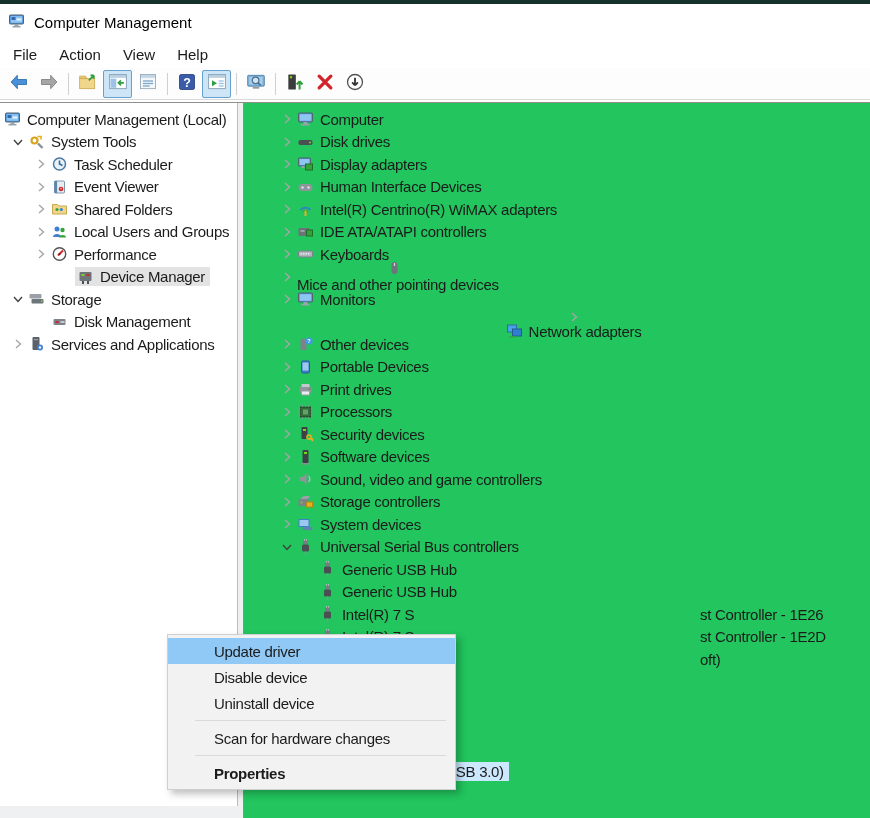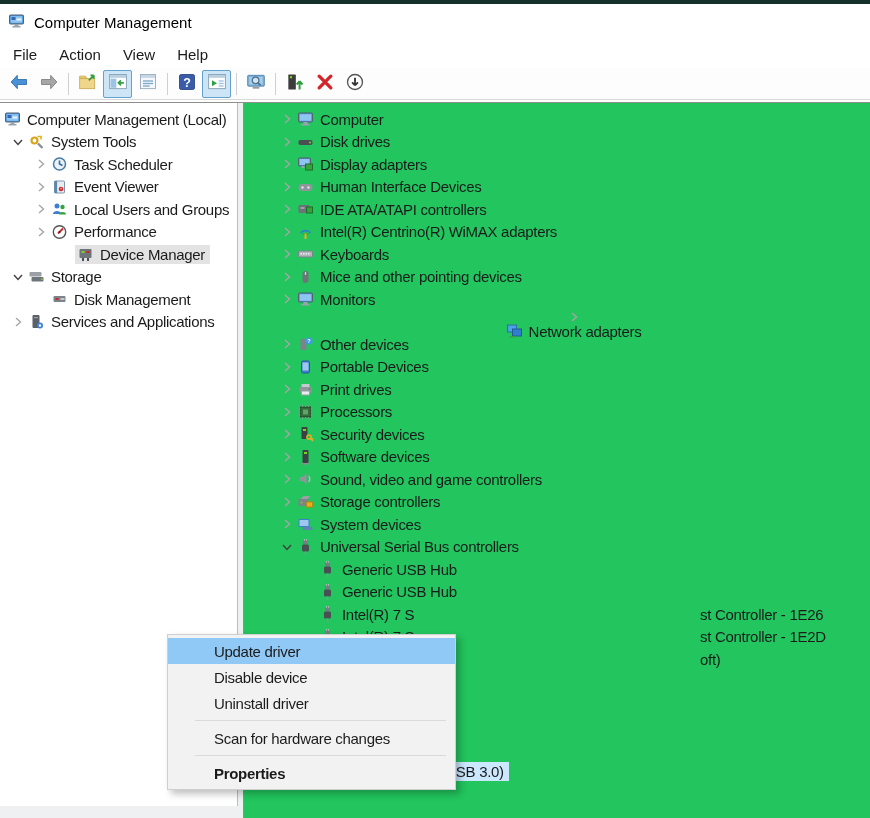--- a/index.html
+++ b/index.html
@@ -213,20 +213,37 @@
         </div>
         <div class="row" style="padding-left: 31px;">
           <span class="chev">
             <svg width="12" height="12" viewBox="0 0 12 12">
               <polyline points="4,2 8.5,6 4,10" fill="none" stroke="#a6a6a6" stroke-width="1.4"></polyline>
             </svg>
           </span>
           <span style="display: flex; align-items: center;">
             <span class="nicon">
               <svg width="17" height="16" viewBox="0 0 16 16">
+                <path d="M1 5 L1 3.5 L6 3.5 L7.5 5 L15 5 L15 13 L1 13 Z" fill="#f0d68a" stroke="#c9a94e"></path>
+                <circle cx="5.5" cy="8.5" r="1.6" fill="#35a33c"></circle>
+                <circle cx="9.8" cy="8.5" r="1.6" fill="#3e7fd0"></circle>
+              </svg>
+            </span>
+            <span class="lbl">Shared Folders</span>
+          </span>
+        </div>
+        <div class="row" style="padding-left: 31px;">
+          <span class="chev">
+            <svg width="12" height="12" viewBox="0 0 12 12">
+              <polyline points="4,2 8.5,6 4,10" fill="none" stroke="#a6a6a6" stroke-width="1.4"></polyline>
+            </svg>
+          </span>
+          <span style="display: flex; align-items: center;">
+            <span class="nicon">
+              <svg width="17" height="16" viewBox="0 0 16 16">
                 <circle cx="5.5" cy="5" r="2.5" fill="#3e7fd0"></circle>
                 <path d="M1.5 13 C1.5 9 9.5 9 9.5 13 Z" fill="#3e7fd0"></path>
                 <circle cx="11" cy="6" r="2.2" fill="#35a33c"></circle>
                 <path d="M7.5 13.5 C7.5 10.3 14.5 10.3 14.5 13.5 Z" fill="#35a33c"></path>
               </svg>
             </span>
             <span class="lbl">Local Users and Groups</span>
           </span>
         </div>
         <div class="row" style="padding-left: 31px;">
@@ -382,43 +399,43 @@
         </div>
         <div class="row" style="padding-left: 33px;">
           <span class="chev">
             <svg width="12" height="12" viewBox="0 0 12 12">
               <polyline points="4,2 8.5,6 4,10" fill="none" stroke="#a6a6a6" stroke-width="1.4"></polyline>
             </svg>
           </span>
           <span style="display: flex; align-items: center;">
             <span class="nicon">
               <svg width="17" height="16" viewBox="0 0 16 16">
+                <path d="M3 9 A6.5 6.5 0 0 1 13 9" stroke="#2f7fd0" stroke-width="1.6" fill="none"></path>
+                <path d="M5.5 10.5 A4 4 0 0 1 10.5 10.5" stroke="#35a33c" stroke-width="1.6" fill="none"></path>
+                <rect x="7" y="9.5" width="2" height="5.5" fill="#e8b01f"></rect>
+              </svg>
+            </span>
+            <span class="lbl">Intel(R) Centrino(R) WiMAX adapters</span>
+          </span>
+        </div>
+        <div class="row" style="padding-left: 33px;">
+          <span class="chev">
+            <svg width="12" height="12" viewBox="0 0 12 12">
+              <polyline points="4,2 8.5,6 4,10" fill="none" stroke="#a6a6a6" stroke-width="1.4"></polyline>
+            </svg>
+          </span>
+          <span style="display: flex; align-items: center;">
+            <span class="nicon">
+              <svg width="17" height="16" viewBox="0 0 16 16">
                 <rect x="1" y="4" width="11" height="8" rx="1" fill="#6b7278"></rect>
                 <rect x="9" y="6" width="6" height="6" fill="#35a33c" stroke="#1f6d26"></rect>
                 <rect x="3" y="6" width="4" height="2" fill="#9aa0a6"></rect>
               </svg>
             </span>
             <span class="lbl">IDE ATA/ATAPI controllers</span>
-          </span>
-        </div>
-        <div class="row" style="padding-left: 33px;">
-          <span class="chev">
-            <svg width="12" height="12" viewBox="0 0 12 12">
-              <polyline points="4,2 8.5,6 4,10" fill="none" stroke="#a6a6a6" stroke-width="1.4"></polyline>
-            </svg>
-          </span>
-          <span style="display: flex; align-items: center;">
-            <span class="nicon">
-              <svg width="17" height="16" viewBox="0 0 16 16">
-                <path d="M3 9 A6.5 6.5 0 0 1 13 9" stroke="#2f7fd0" stroke-width="1.6" fill="none"></path>
-                <path d="M5.5 10.5 A4 4 0 0 1 10.5 10.5" stroke="#35a33c" stroke-width="1.6" fill="none"></path>
-                <rect x="7" y="9.5" width="2" height="5.5" fill="#e8b01f"></rect>
-              </svg>
-            </span>
-            <span class="lbl">Intel(R) Centrino(R) WiMAX adapters</span>
           </span>
         </div>
         <div class="row" style="padding-left: 33px;">
           <span class="chev">
             <svg width="12" height="12" viewBox="0 0 12 12">
               <polyline points="4,2 8.5,6 4,10" fill="none" stroke="#a6a6a6" stroke-width="1.4"></polyline>
             </svg>
           </span>
           <span style="display: flex; align-items: center;">
             <span class="nicon">
@@ -432,21 +449,21 @@
             </span>
             <span class="lbl">Keyboards</span>
           </span>
         </div>
         <div class="row" style="padding-left: 33px;">
           <span class="chev">
             <svg width="12" height="12" viewBox="0 0 12 12">
               <polyline points="4,2 8.5,6 4,10" fill="none" stroke="#a6a6a6" stroke-width="1.4"></polyline>
             </svg>
           </span>
-          <span style="display: flex; align-items: center;">
+          <span style="display: flex; align-items: center; flex-direction: column;">
             <span class="nicon">
               <svg width="17" height="16" viewBox="0 0 16 16">
                 <rect x="5" y="2" width="6" height="12" rx="3" fill="#6d747a"></rect>
                 <rect x="7.4" y="3" width="1.2" height="3" fill="#d5d9dc"></rect>
               </svg>
             </span>
             <span class="lbl">Mice and other pointing devices</span>
           </span>
         </div>
         <div class="row" style="padding-left: 33px;">
@@ -807,20 +824,20 @@
                 <rect x="7.3" y="12.5" width="1.4" height="3.5" fill="#8a9097"></rect>
               </svg>
             </span>
             <span class="lbl">USB Root Hub (USB 3.0)</span>
           </span>
         </div>
       </div>
     <div class="context-menu" id="context-menu">
         <div class="cm-item highlight">Update driver</div>
         <div class="cm-item">Disable device</div>
-        <div class="cm-item">Uninstall driver</div>
+        <div class="cm-item">Uninstall device</div>
         <div class="cm-sep"></div>
         <div class="cm-item">Scan for hardware changes</div>
         <div class="cm-sep"></div>
         <div class="cm-item bold">Properties</div>
       </div>
   </div>
 </div>
 
 </body></html>

